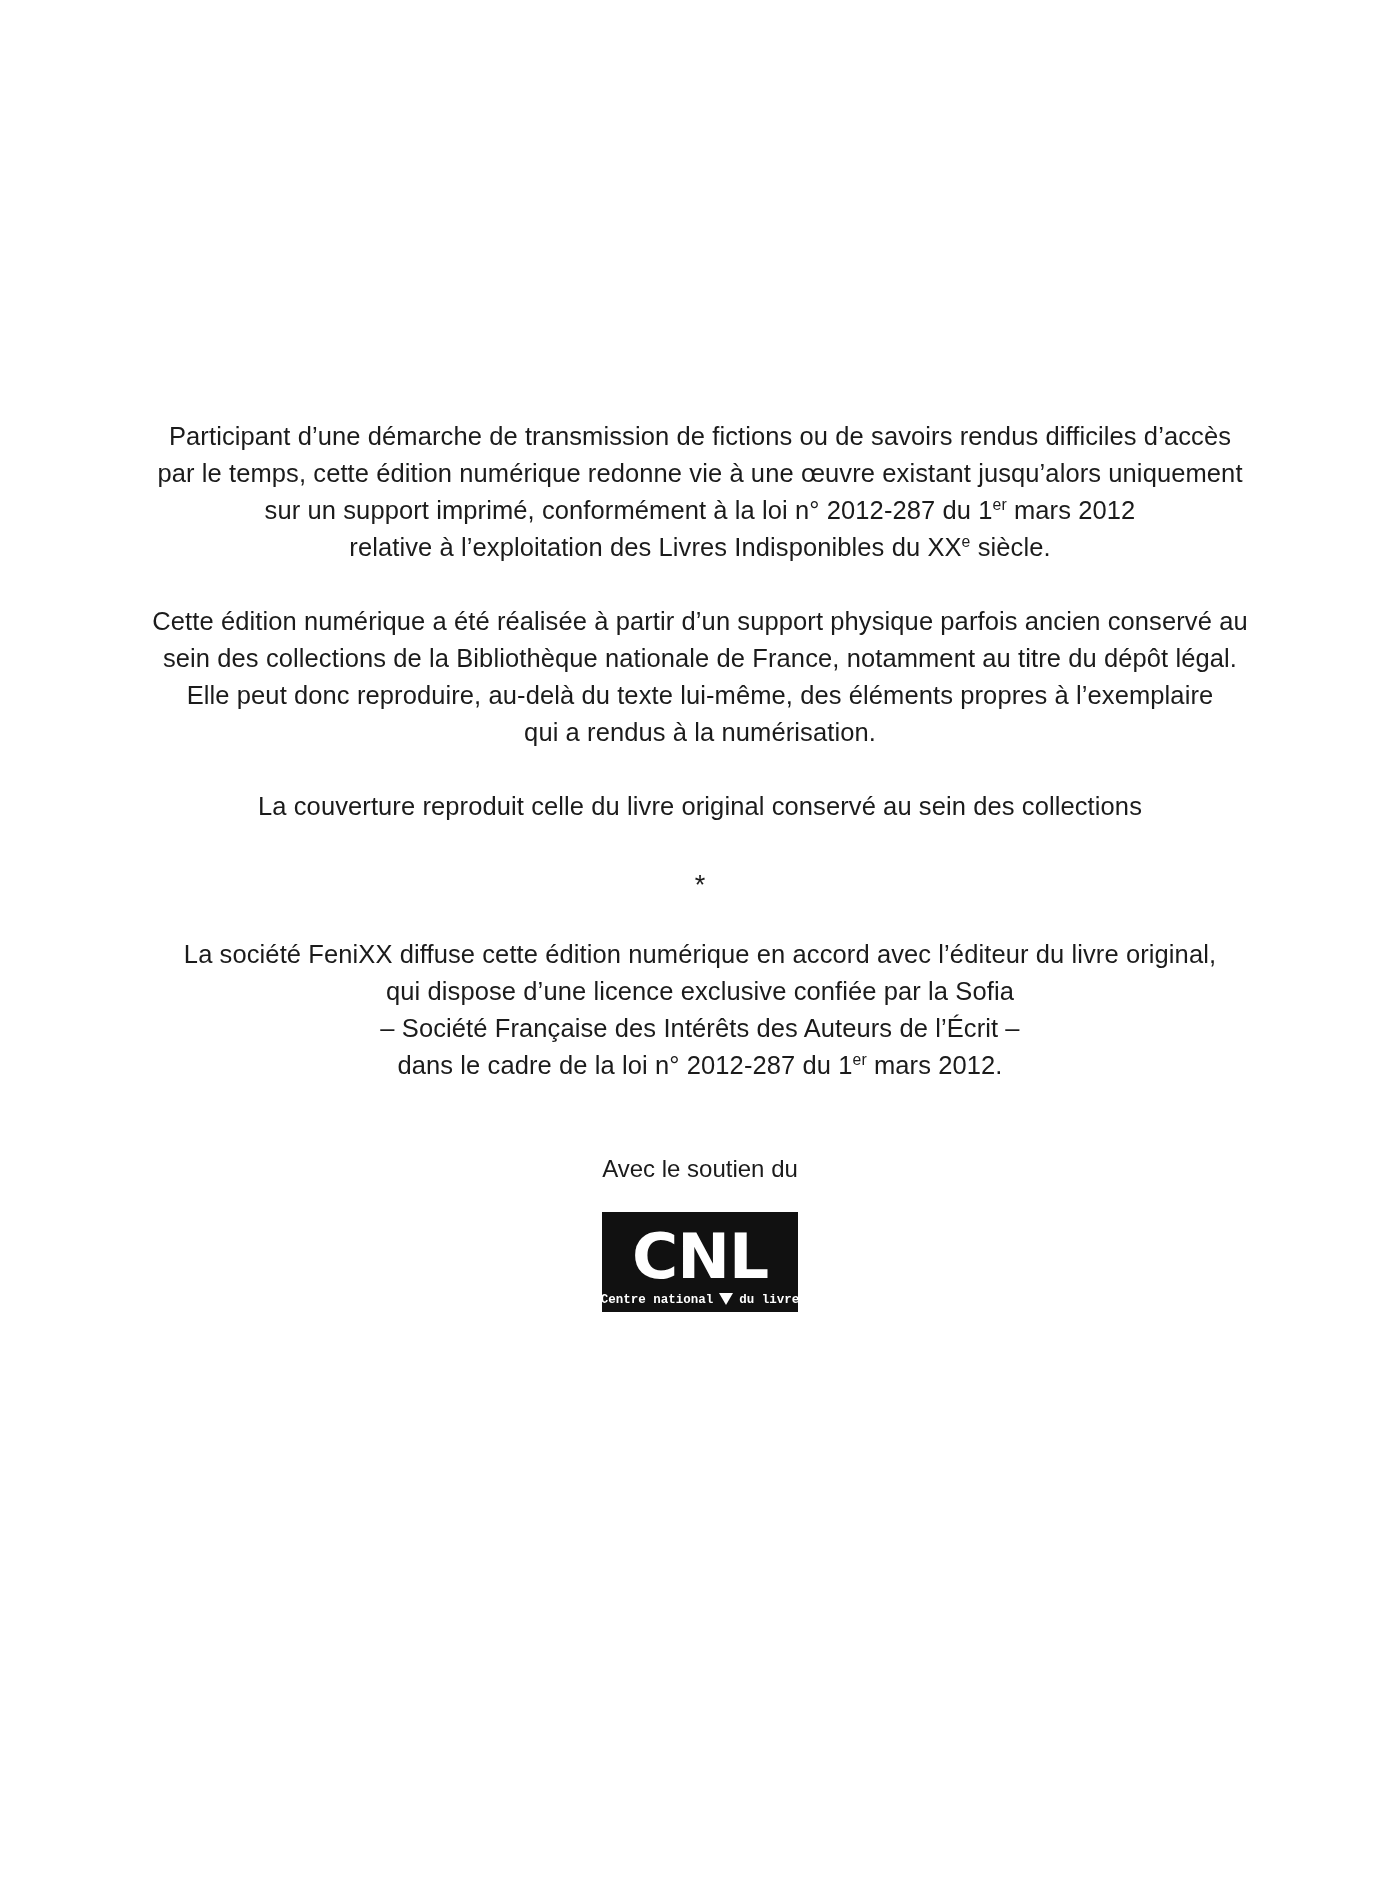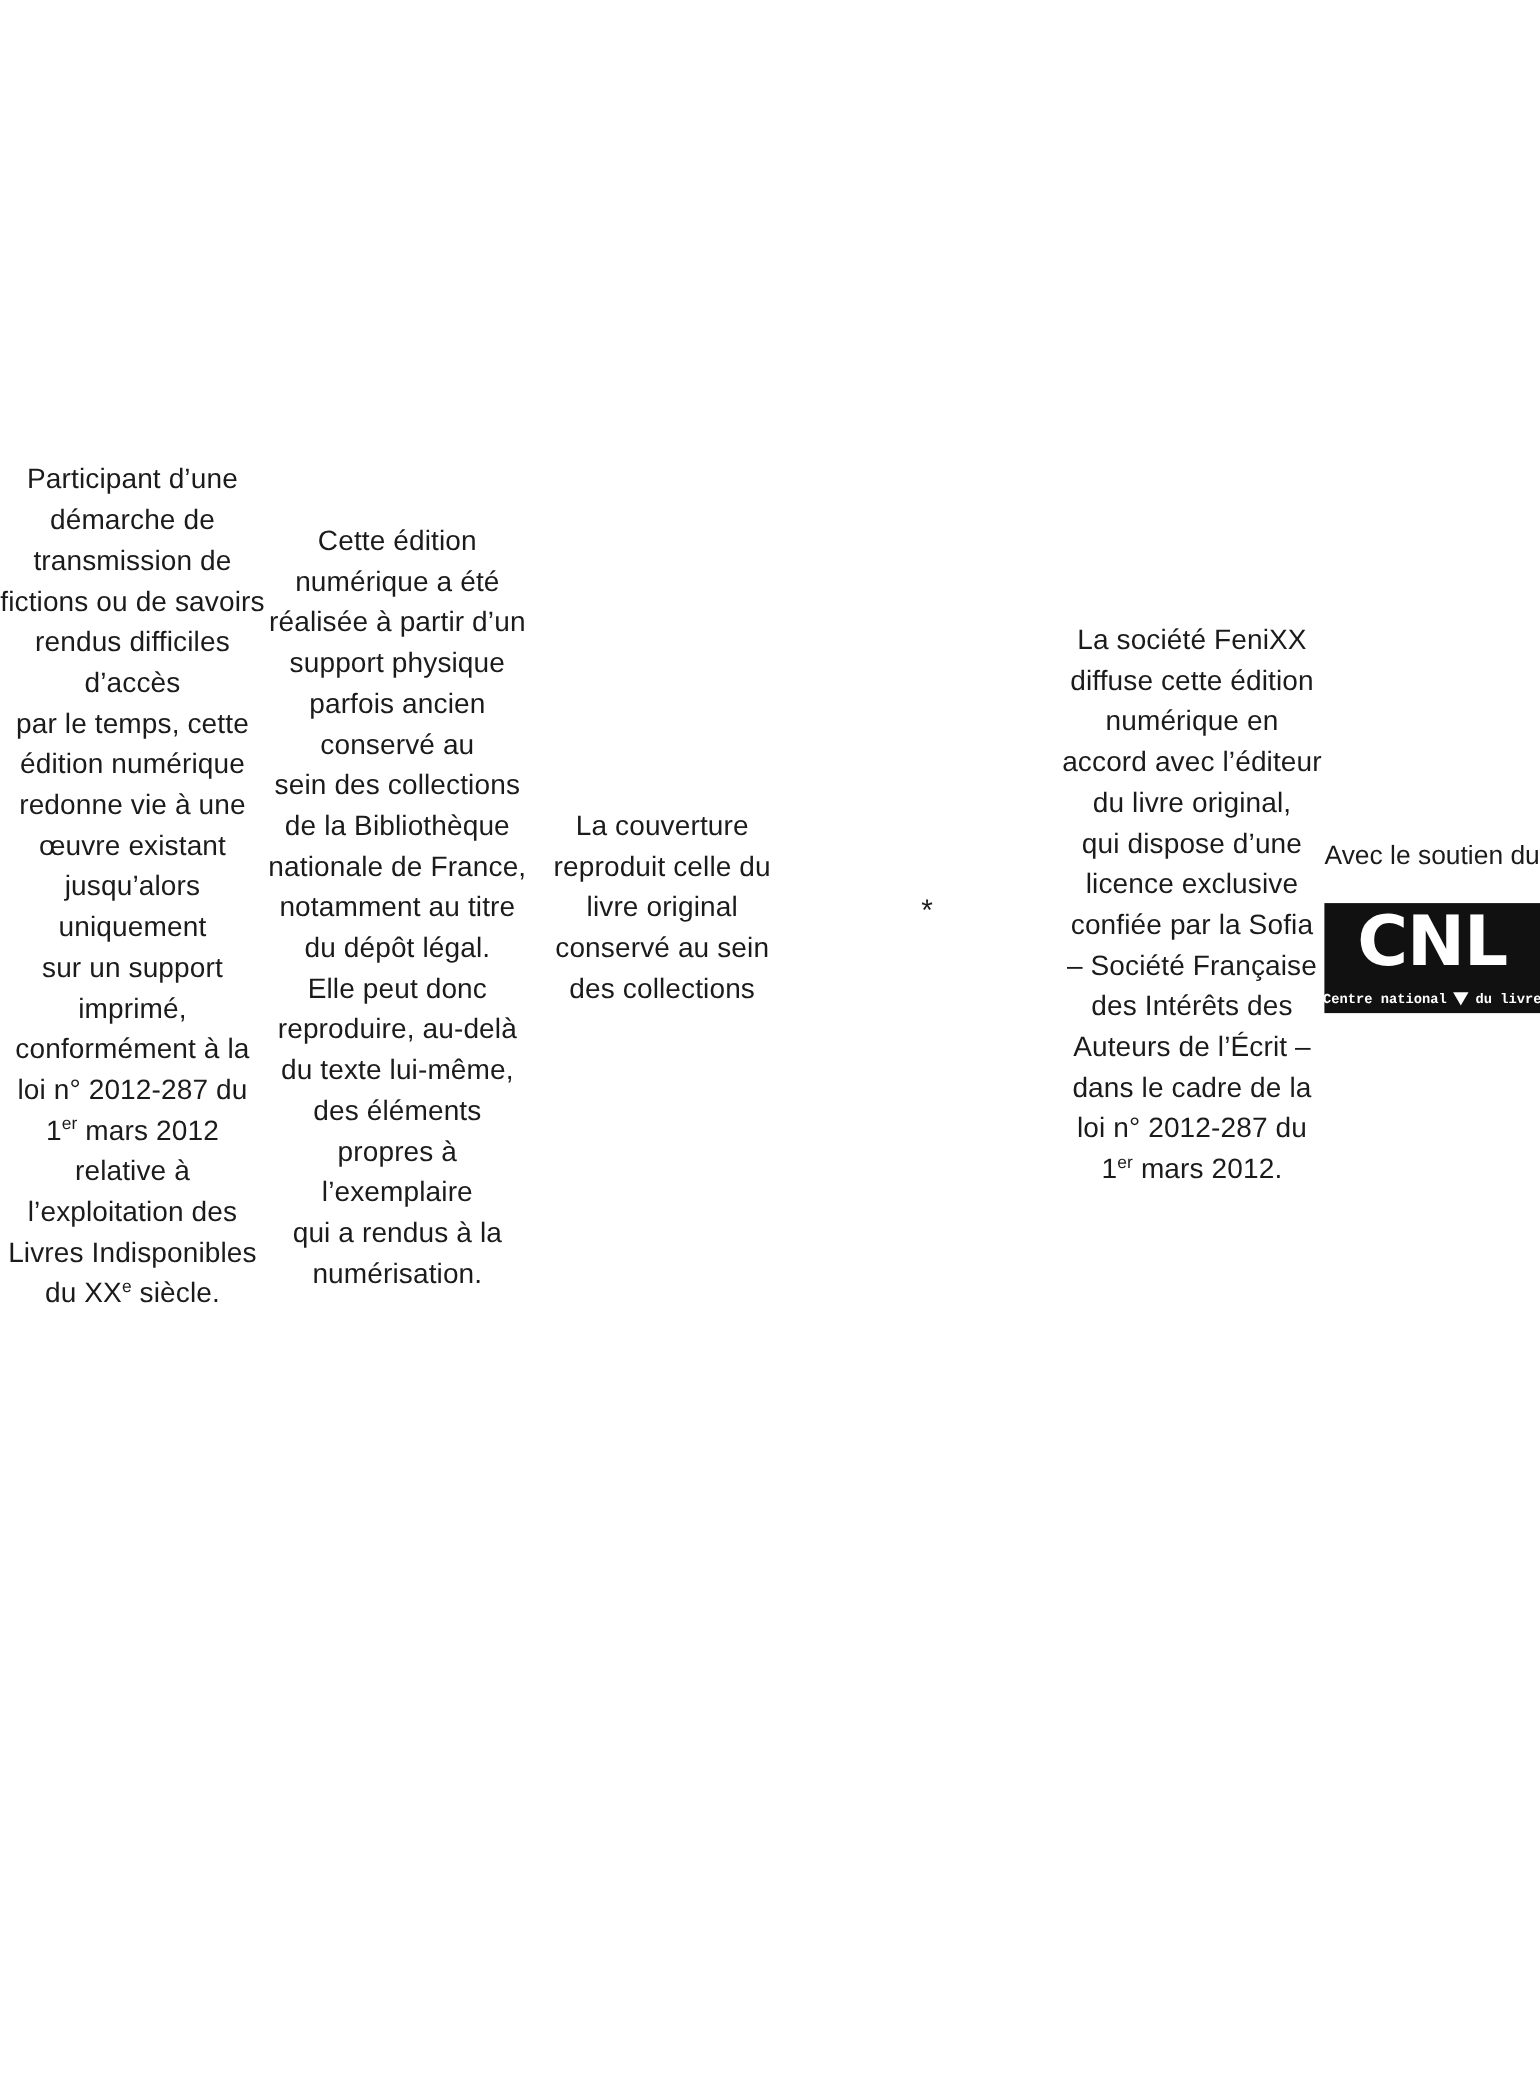--- a/index.html
+++ b/index.html
@@ -21,21 +21,21 @@
     box-sizing: border-box;
     overflow: hidden;
   }
   .content {
     position: absolute;
     left: 0;
     right: 0;
     top: 418px;
     width: 100%;
     display: flex;
-    flex-direction: row;
+    flex-direction: column;
     align-items: center;
   }
   .para {
     width: 1120px;
     text-align: center;
     font-size: 25.5px;
     line-height: 37px;
     color: #1b1b1b;
     letter-spacing: 0.1px;
   }
@@ -72,21 +72,21 @@
   }
   .cnl-logo {
     width: 196px;
     height: 100px;
     background: #111111;
     position: relative;
     display: flex;
     flex-direction: column;
     justify-content: flex-start;
     align-items: center;
-    padding-top: 2px;
+    padding-top: 12px;
     box-sizing: border-box;
   }
   .cnl-letters {
     font-family: "DejaVu Sans", sans-serif;
     font-weight: bold;
     font-size: 63px;
     line-height: 66px;
     color: #ffffff;
     letter-spacing: -1px;
     display: block;

